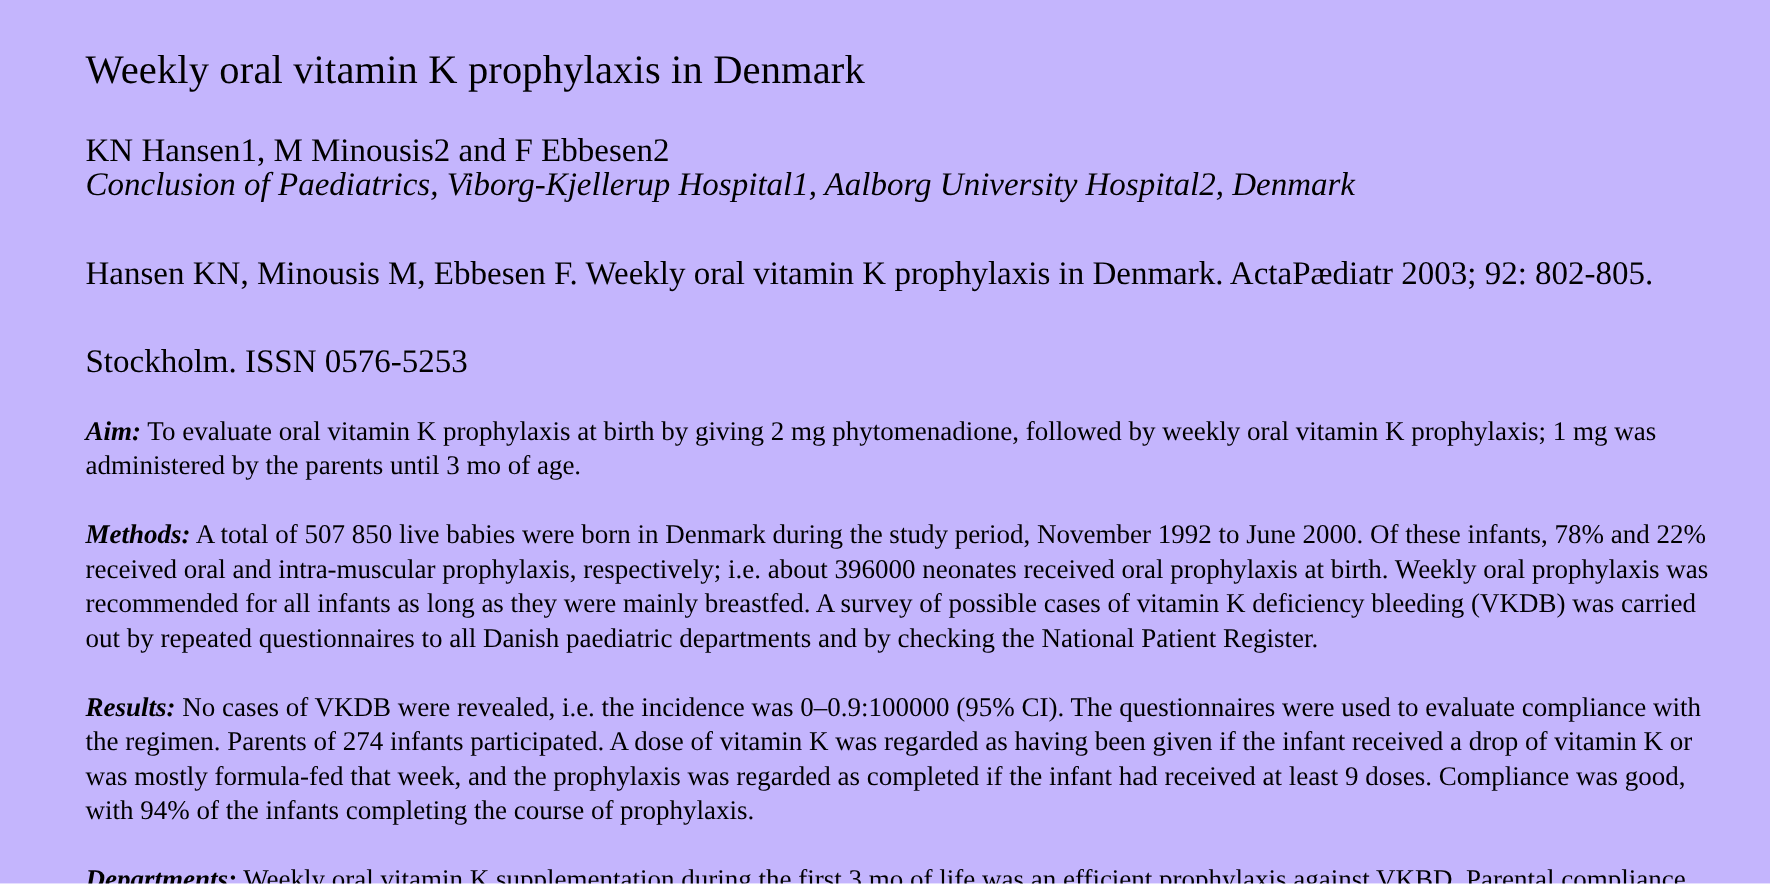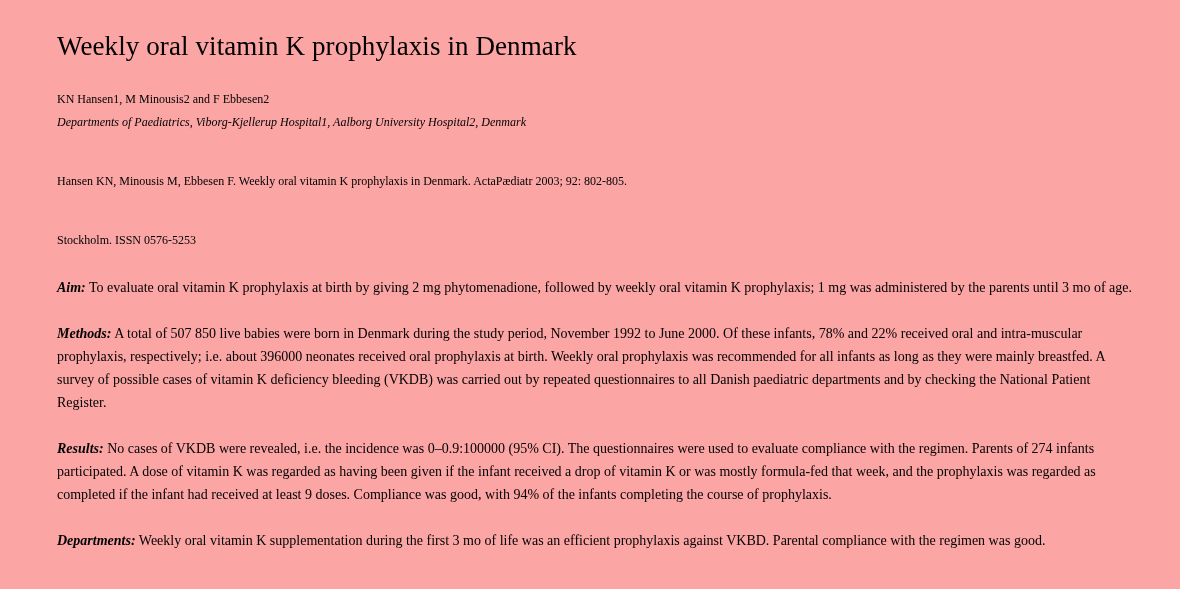--- a/index.html
+++ b/index.html
@@ -12,51 +12,51 @@
     height: 589px;
     overflow: hidden;
     font-family: "Liberation Serif", "DejaVu Serif", serif;
     color: #000000;
     -webkit-font-smoothing: antialiased;
   }
   .page {
     position: relative;
     width: 1180px;
     height: 589px;
-    background: #fca5a5;
+    background: #c4b5fd;
     box-sizing: border-box;
     padding: 30px 40px 0 57px;
   }
   .doc-title {
     font-size: 27px;
     line-height: 32px;
     font-weight: 400;
     margin: 0;
     padding: 0;
     letter-spacing: 0.1px;
   }
   .header-block {
     margin-top: 26px;
-    font-size: 12px;
+    font-size: 22px;
     line-height: 23px;
   }
   .authors-line {
     white-space: nowrap;
   }
   .affiliation-line {
     font-style: italic;
     white-space: nowrap;
   }
   .citation-line {
     white-space: nowrap;
     margin-top: 36px;
   }
   .abstract-section {
     margin-top: 24px;
-    font-size: 14px;
+    font-size: 18px;
     line-height: 23px;
     max-width: 1085px;
   }
   .abstract-section + .abstract-section {
     margin-top: 23px;
   }
   .section-label {
     font-weight: bold;
     font-style: italic;
   }
@@ -67,21 +67,21 @@
 </style>
 </head>
 <body>
 
 <div class="page">
 
   <h1 class="doc-title">Weekly oral vitamin K prophylaxis in Denmark</h1>
 
   <div class="header-block">
     <div class="authors-line">KN Hansen1, M Minousis2 and F Ebbesen2</div>
-    <div class="affiliation-line">Departments of Paediatrics, Viborg-Kjellerup Hospital1, Aalborg University Hospital2, Denmark</div>
+    <div class="affiliation-line">Conclusion of Paediatrics, Viborg-Kjellerup Hospital1, Aalborg University Hospital2, Denmark</div>
     <div class="citation-line">Hansen KN, Minousis M, Ebbesen F. Weekly oral vitamin K prophylaxis in Denmark.  ActaPædiatr 2003; 92: 802-805.</div>
     <div class="citation-line">Stockholm. ISSN 0576-5253</div>
   </div>
 
   <p class="abstract-section">
     <span class="section-label">Aim:</span><span class="section-body"> To evaluate oral vitamin K prophylaxis at birth by giving 2 mg phytomenadione, followed by weekly oral vitamin K prophylaxis; 1 mg was administered by the parents until 3 mo of age.</span>
   </p>
 
   <p class="abstract-section">
     <span class="section-label">Methods:</span><span class="section-body"> A total of 507 850 live babies were born in Denmark during the study period, November 1992 to June 2000. Of these infants, 78% and 22% received oral and intra-muscular prophylaxis, respectively; i.e. about 396000 neonates received oral prophylaxis at birth. Weekly oral prophylaxis was recommended for all infants as long as they were mainly breastfed. A survey of possible cases of vitamin K deficiency bleeding (VKDB) was carried out by repeated questionnaires to all Danish paediatric departments and by checking the National Patient Register.</span>

